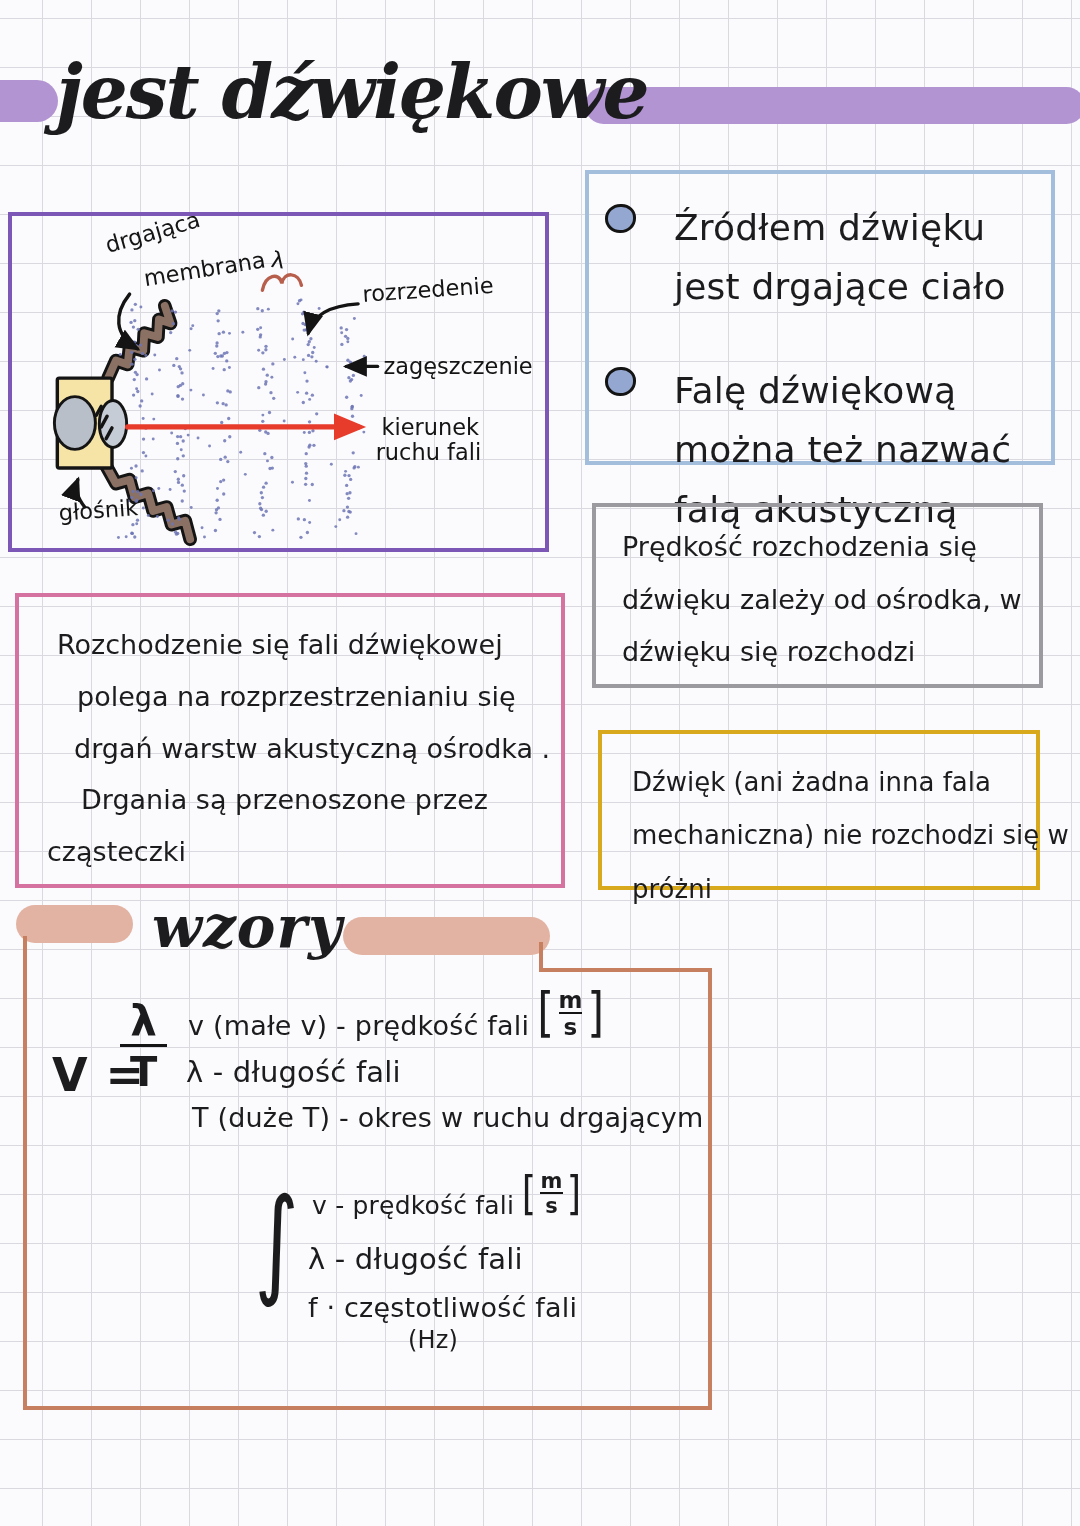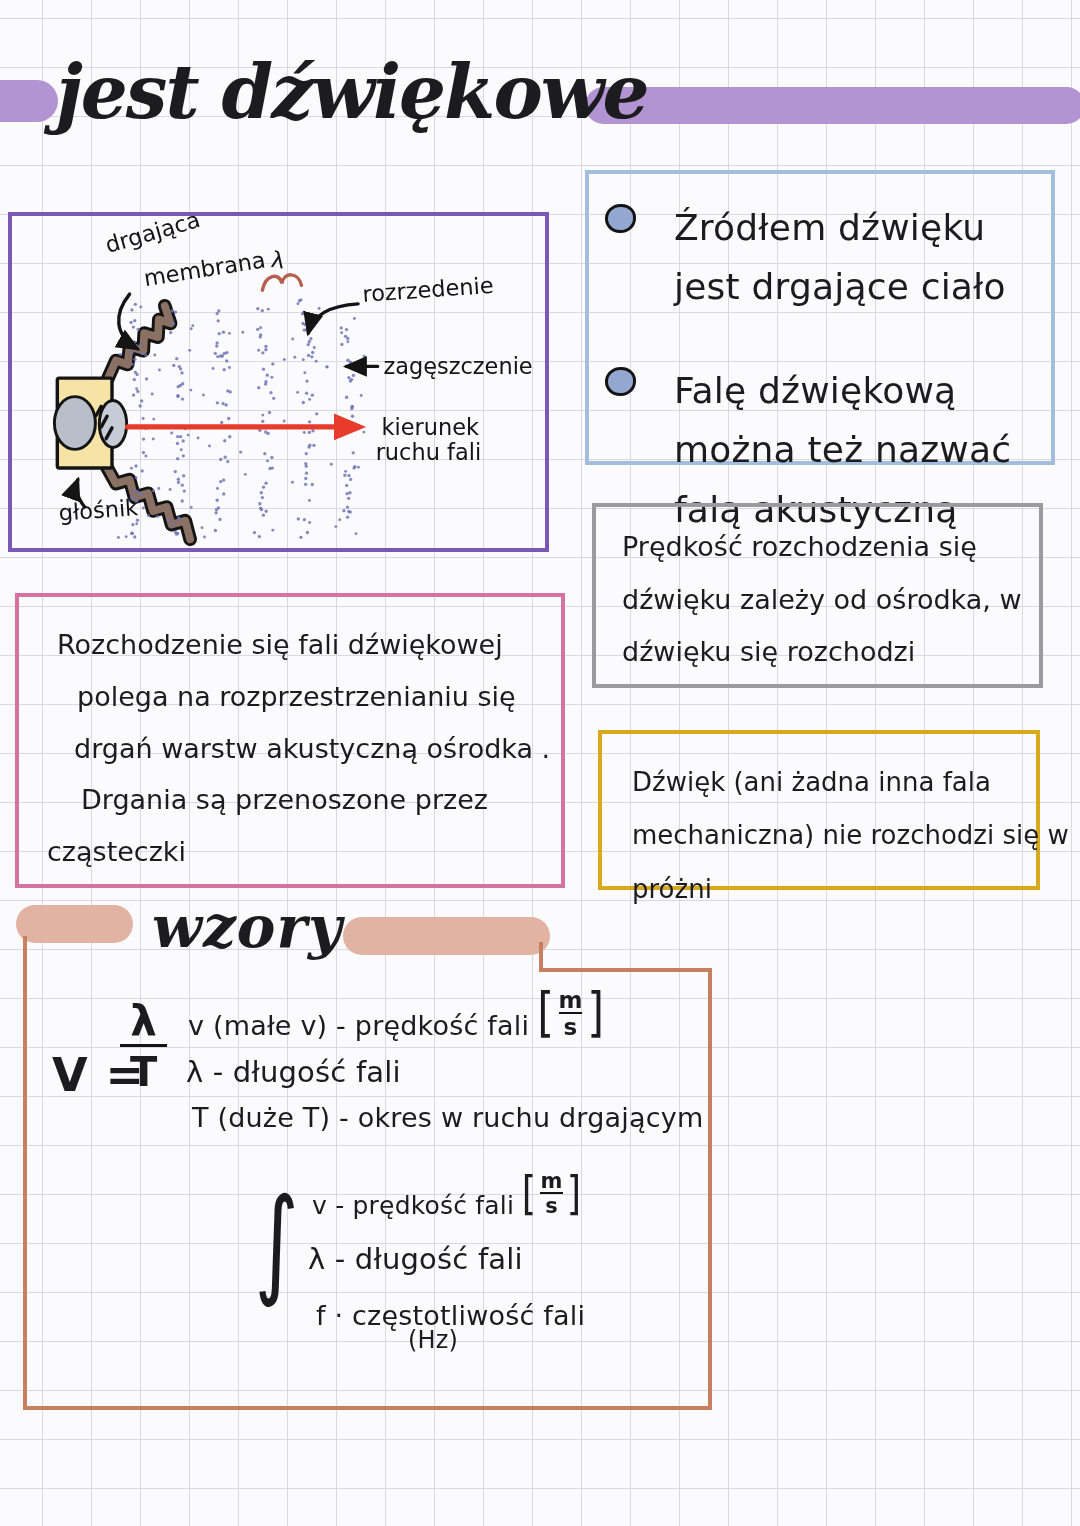--- a/index.html
+++ b/index.html
@@ -495,16 +495,16 @@
     <span class="unit">
       <span class="br" style="font-size:46px;">[</span>
       <span class="ufrac" style="font-size:21px;">
         <span>m</span>
         <span class="uden">s</span>
       </span>
       <span class="br" style="font-size:46px;">]</span>
     </span>
   </div>
   <div class="abs fdef" style="left:308px; top:1242px; font-size:29px;">λ  -   długość  fali</div>
-  <div class="abs fdef" style="left:316px; top:1292px;margin-top:8px;">f  · częstotliwość  fali</div>
+  <div class="abs fdef" style="left:308px; top:1292px;">f  · częstotliwość  fali</div>
   <div class="abs fdef" style="left:408px; top:1326px; font-size:24px;">(Hz)</div>
 
 </div>
 
 </body></html>

